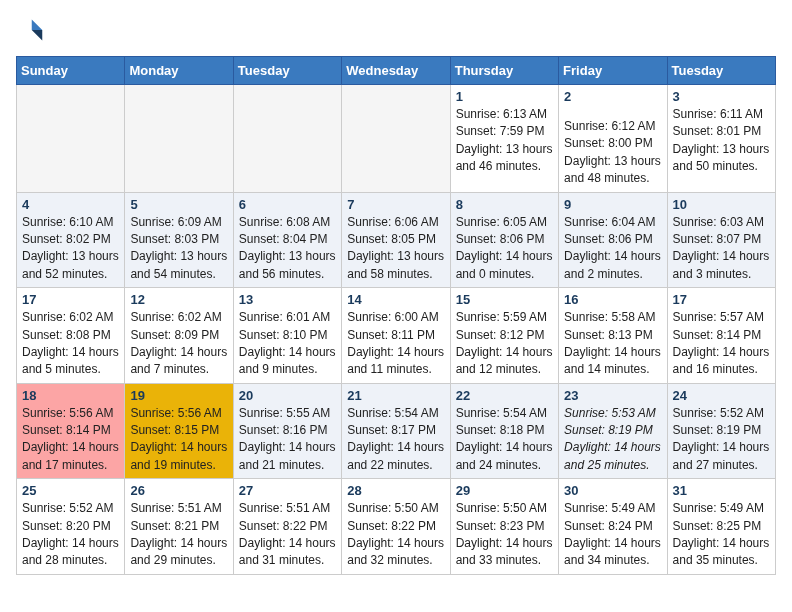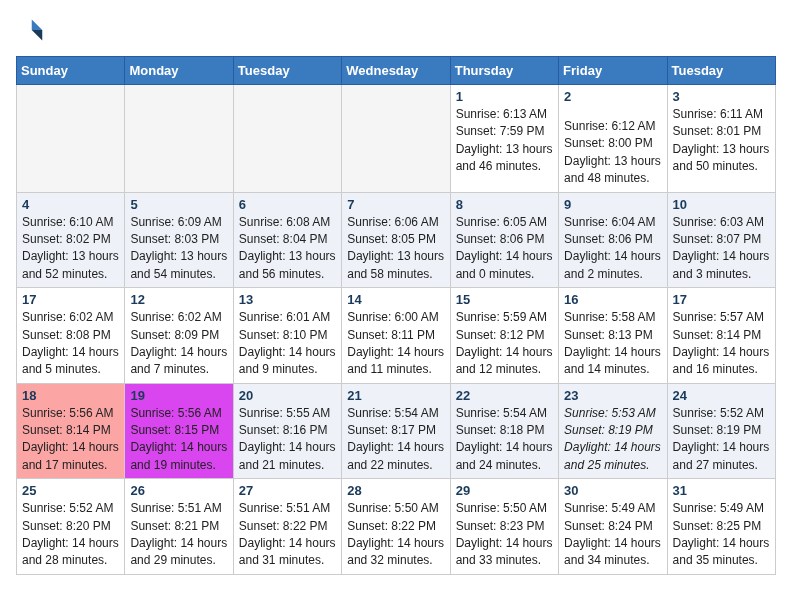--- a/index.html
+++ b/index.html
@@ -246,21 +246,21 @@
         </td>
       </tr>
       <tr>
         <td style="background: #fca5a5;">
           <div class="day-num">18</div>
           <div class="day-info" style="white-space: pre-line;">Sunrise: 5:56 AM
 Sunset: 8:14 PM
 Daylight: 14 hours
 and 17 minutes.</div>
         </td>
-        <td style="background: #d946ef;">
+        <td style="background: #eab308;">
           <div class="day-num">19</div>
           <div class="day-info" style="white-space: pre-line;">Sunrise: 5:56 AM
 Sunset: 8:15 PM
 Daylight: 14 hours
 and 19 minutes.</div>
         </td>
         <td style="background: rgb(238, 242, 248);">
           <div class="day-num">20</div>
           <div class="day-info" style="white-space: pre-line;">Sunrise: 5:55 AM
 Sunset: 8:16 PM

